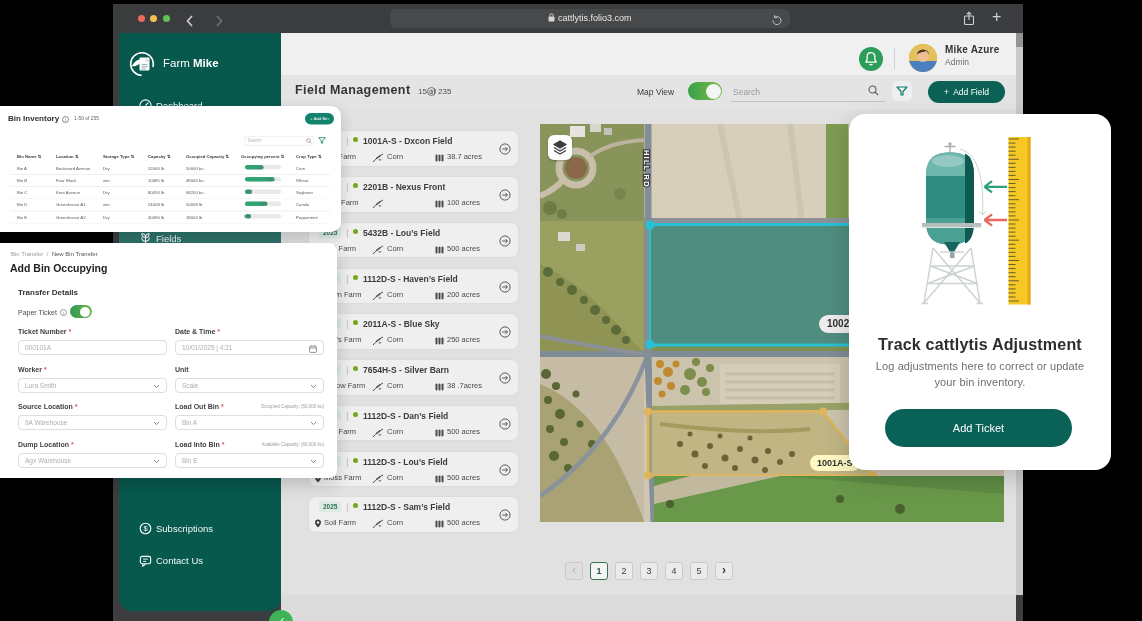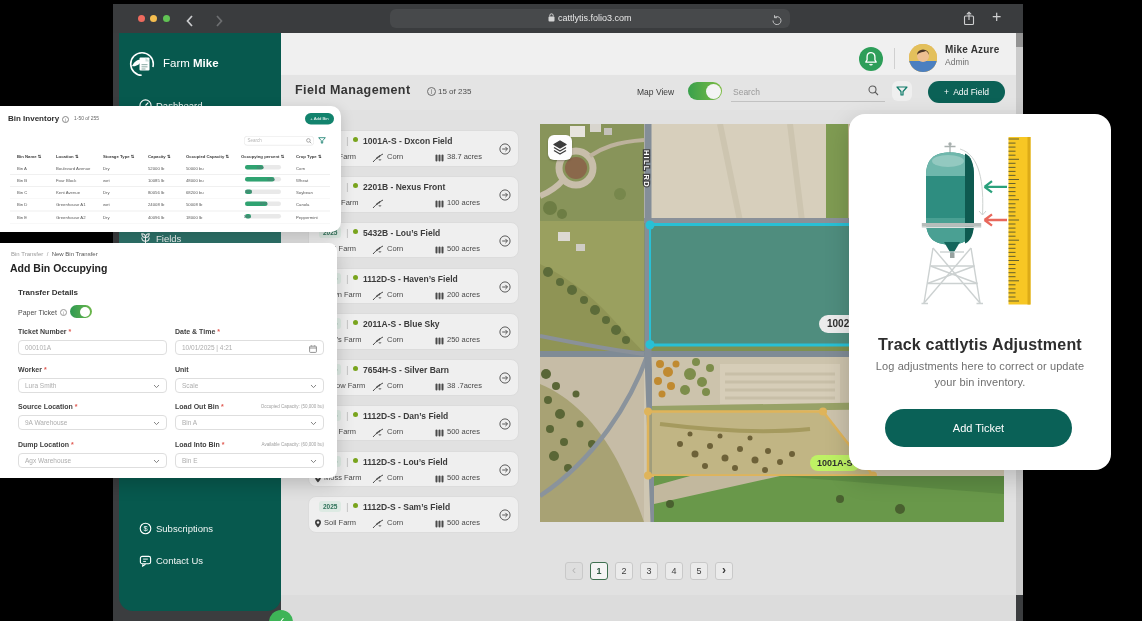--- a/index.html
+++ b/index.html
@@ -153,21 +153,21 @@
         <path d="M8 11 a6 5.5 0 0 1 12 0 c-1 -2.5 -2 -3.5 -3 -4 c-2 1 -7 1 -9 4 z" fill="#4a3526"></path>
       </svg>
   </div>
   <div class="abs" style="left:945px; top:44px; font-size:10px; font-weight:bold; letter-spacing:0.2px; color:#333;">Mike Azure</div>
   <div class="abs" style="left:945px; top:57px; font-size:8.5px; color:#6e6e6e;">Admin</div>
 </div>
 
 <div class="abs" id="fmbar-items" style="left:0; top:0; width:1142px; height:0;">
   <div class="abs" style="left:295px; top:83px; font-size:12.5px; font-weight:bold; letter-spacing:0.4px; color:#353535;">Field Management</div>
   <div class="abs" style="left:427px; top:87px; width:9px; height:9px; border:1px solid #6e6e6e; border-radius:50%; color:#6e6e6e; font-size:6.5px; text-align:center; line-height:8px;">i</div>
-  <div class="abs" style="left:438px; top:87px; font-size:8px; color:#4e4e4e;text-align:right;">15 of 235</div>
+  <div class="abs" style="left:418px; top:87px; font-size:8px; color:#4e4e4e;text-align:right;">15 of 235</div>
   <div class="abs" style="left:637px; top:87px; font-size:8.5px; color:#3c3c3c;">Map View</div>
   <div class="abs" style="left:688px; top:82px; width:34px; height:18px; border-radius:9px; background:linear-gradient(90deg,#39a04c,#7dbc43);">
     <div class="abs" style="left:18px; top:1.5px; width:15px; height:15px; border-radius:50%; background:#f4f4f4;"></div>
   </div>
   <div class="abs" style="left:733px; top:87px; font-size:8.5px; color:#9a9a9a;">Search</div>
   <div class="abs" style="left:731px; top:101px; width:154px; height:1px; background:#c2c2c2;"></div>
   <svg class="abs" style="left:868px; top:85px;" width="11" height="11" viewBox="0 0 11 11">
       <circle cx="4.5" cy="4.5" r="3.5" fill="none" stroke="#5c5c5c" stroke-width="1.1"></circle>
       <path d="M7.2 7.2 L10 10" stroke="#5c5c5c" stroke-width="1.1"></path>
     </svg>
@@ -591,21 +591,21 @@
   <svg width="24" height="25" viewBox="0 0 24 25">
       <g fill="none" stroke="#3c3c3c" stroke-width="1.4" stroke-linejoin="round">
         <path d="M12 6 L18 9.5 L12 13 L6 9.5 Z" fill="#3c3c3c"></path>
         <path d="M6 12.5 L12 16 L18 12.5"></path>
         <path d="M6 15.5 L12 19 L18 15.5"></path>
       </g>
     </svg>
 </div>
 
 <div class="abs" style="left:819px; top:315px; height:18px; background:#ececec; border-radius:9px; color:#2f2f2f; font-size:10px; font-weight:bold; line-height:18px; padding:0 8px;">1002B</div>
-<div class="abs" style="left:810px; top:455px; height:16px; background:#bef264; border-radius:8px; color:#2f2f2f; font-size:9px; font-weight:bold; line-height:16px; padding:0 7px;">1001A-S</div>
+<div class="abs" style="left:810px; top:455px; height:16px; background:#fef9c3; border-radius:8px; color:#2f2f2f; font-size:9px; font-weight:bold; line-height:16px; padding:0 7px;">1001A-S</div>
 
 <div class="abs" id="pagination" style="left:0; top:0;">
   <div class="pg" style="left:565px; color:#b9b9b9; background:#dedede; font-size:12px; line-height:15px;">‹</div>
   <div class="pg" style="left:590px; border-color:#3f7050; background:#f4f4f4; color:#2f5a42; font-weight:bold;">1</div>
   <div class="pg" style="left:615px;">2</div>
   <div class="pg" style="left:640px;">3</div>
   <div class="pg" style="left:665px;">4</div>
   <div class="pg" style="left:690px;">5</div>
   <div class="pg" style="left:715px; color:#3a3a3a; font-size:12px; line-height:15px; font-weight:bold;">›</div>
 </div>

